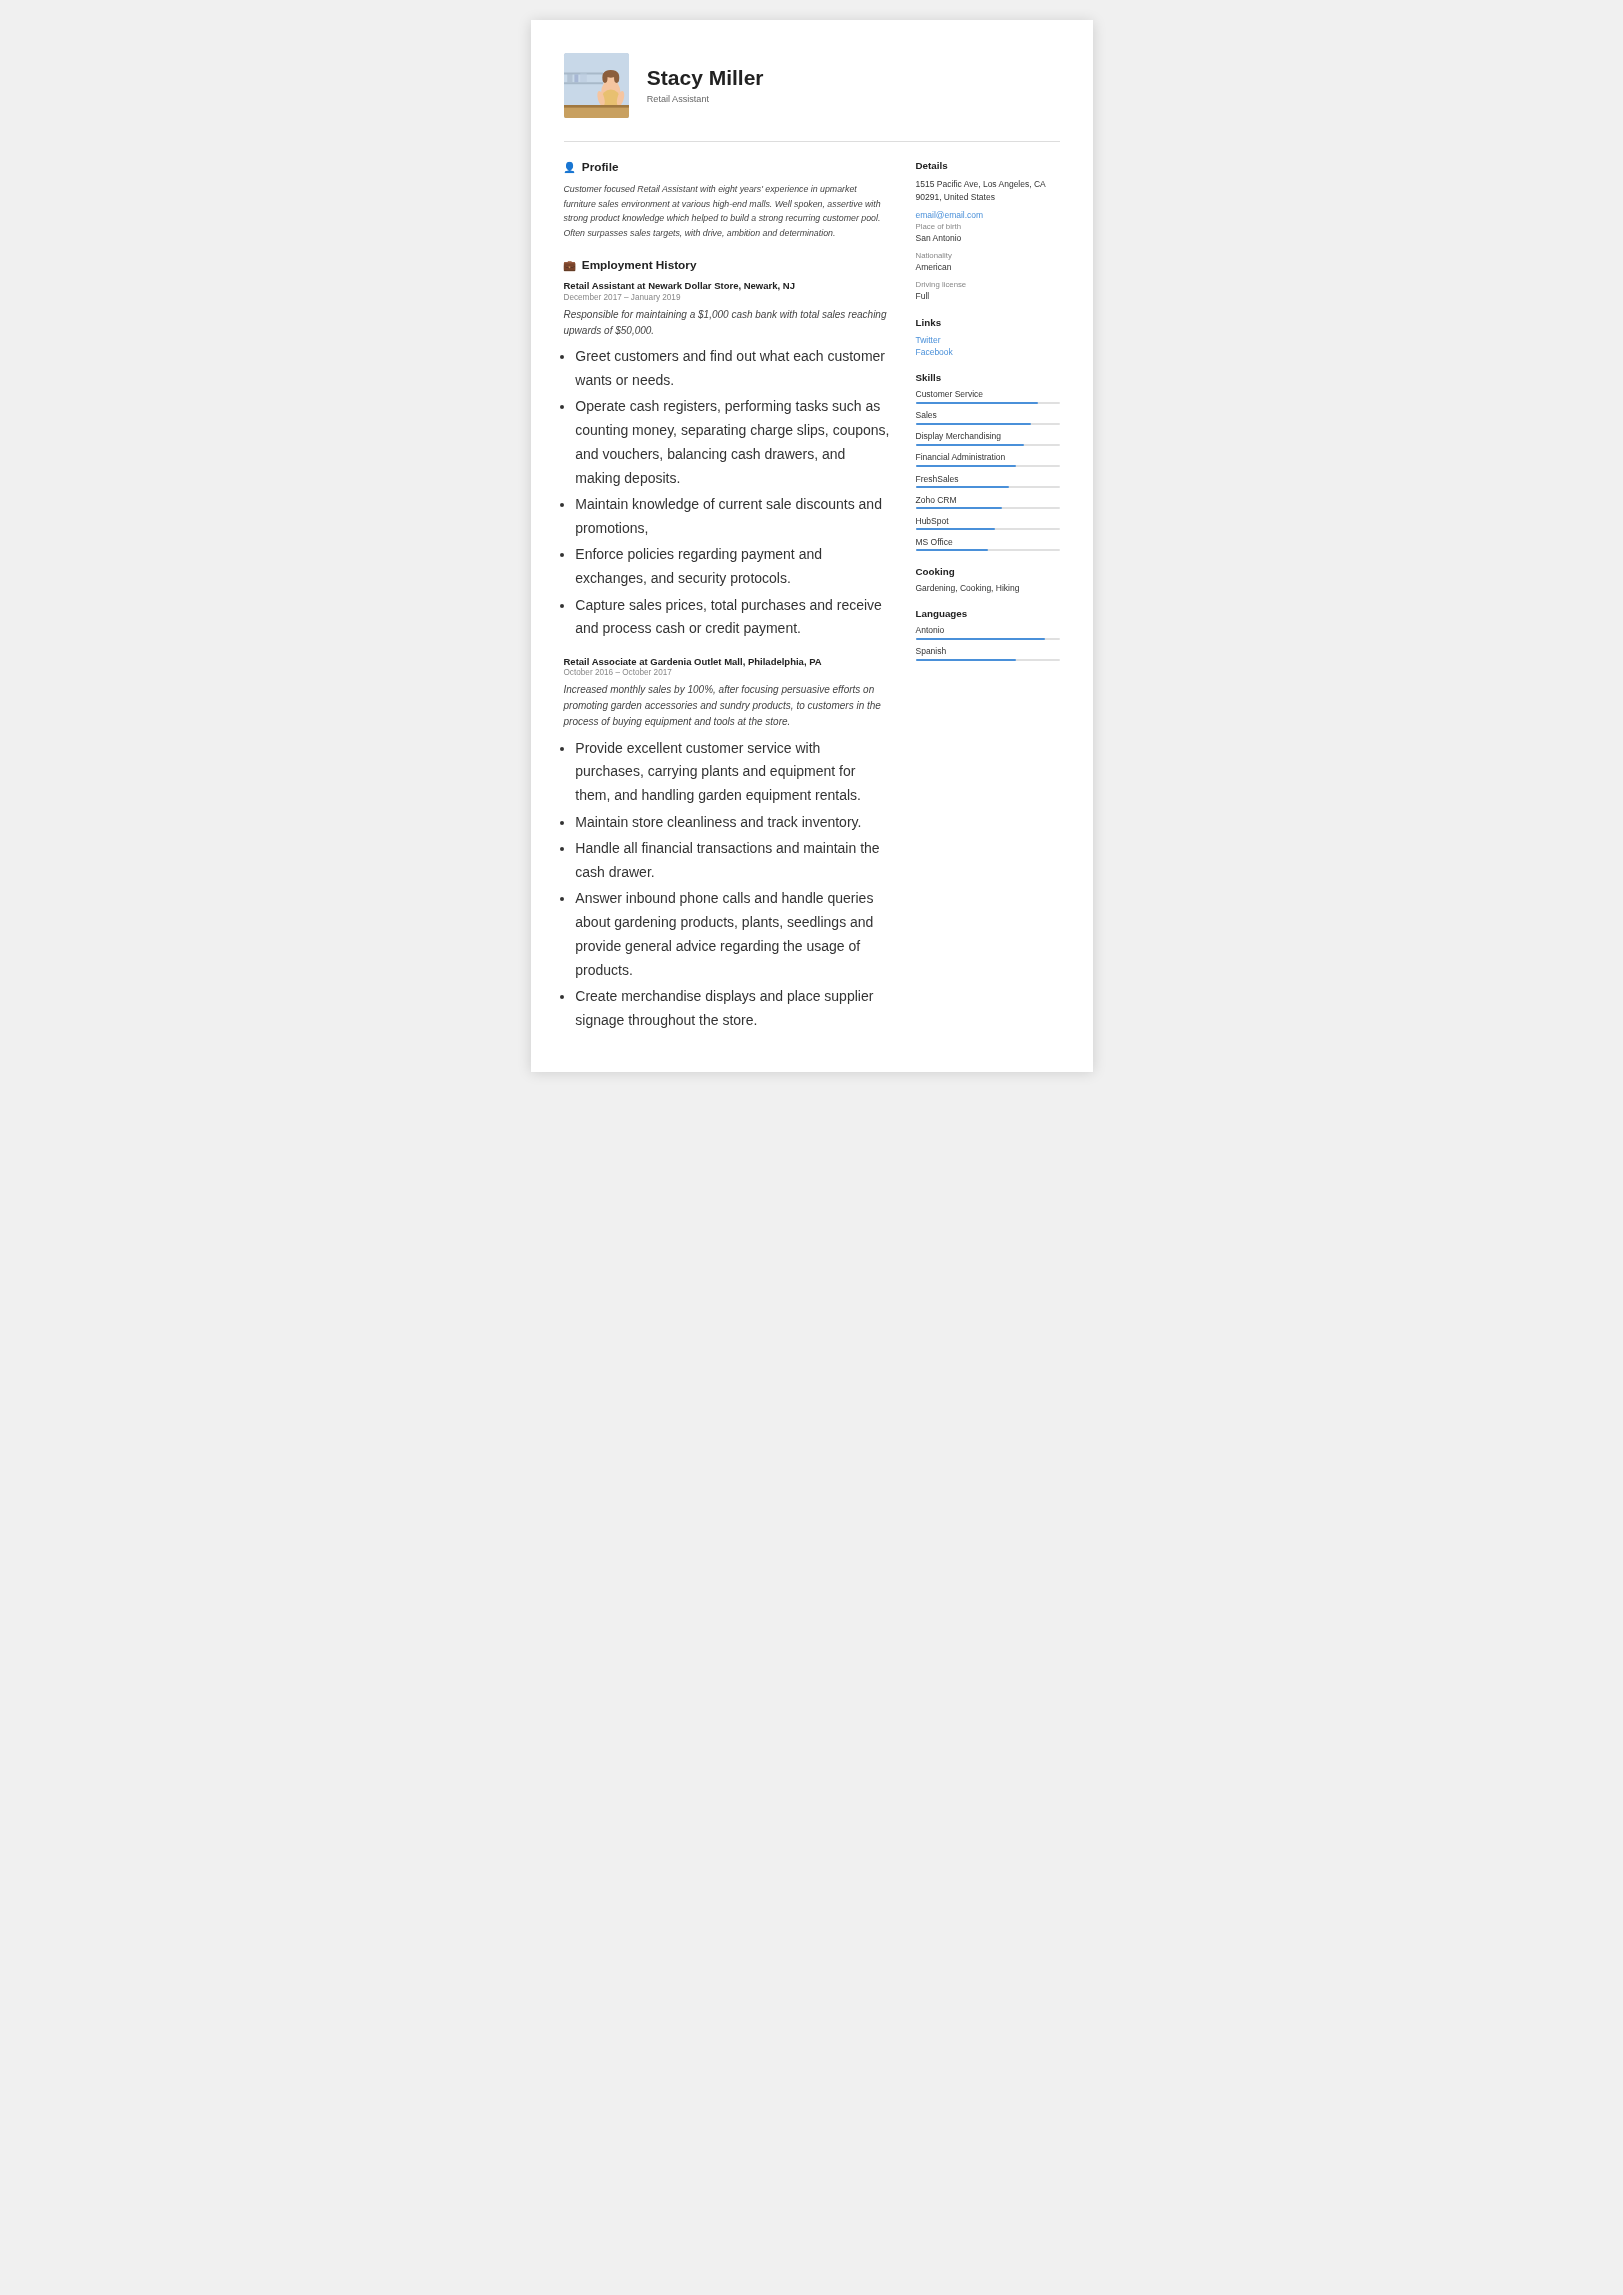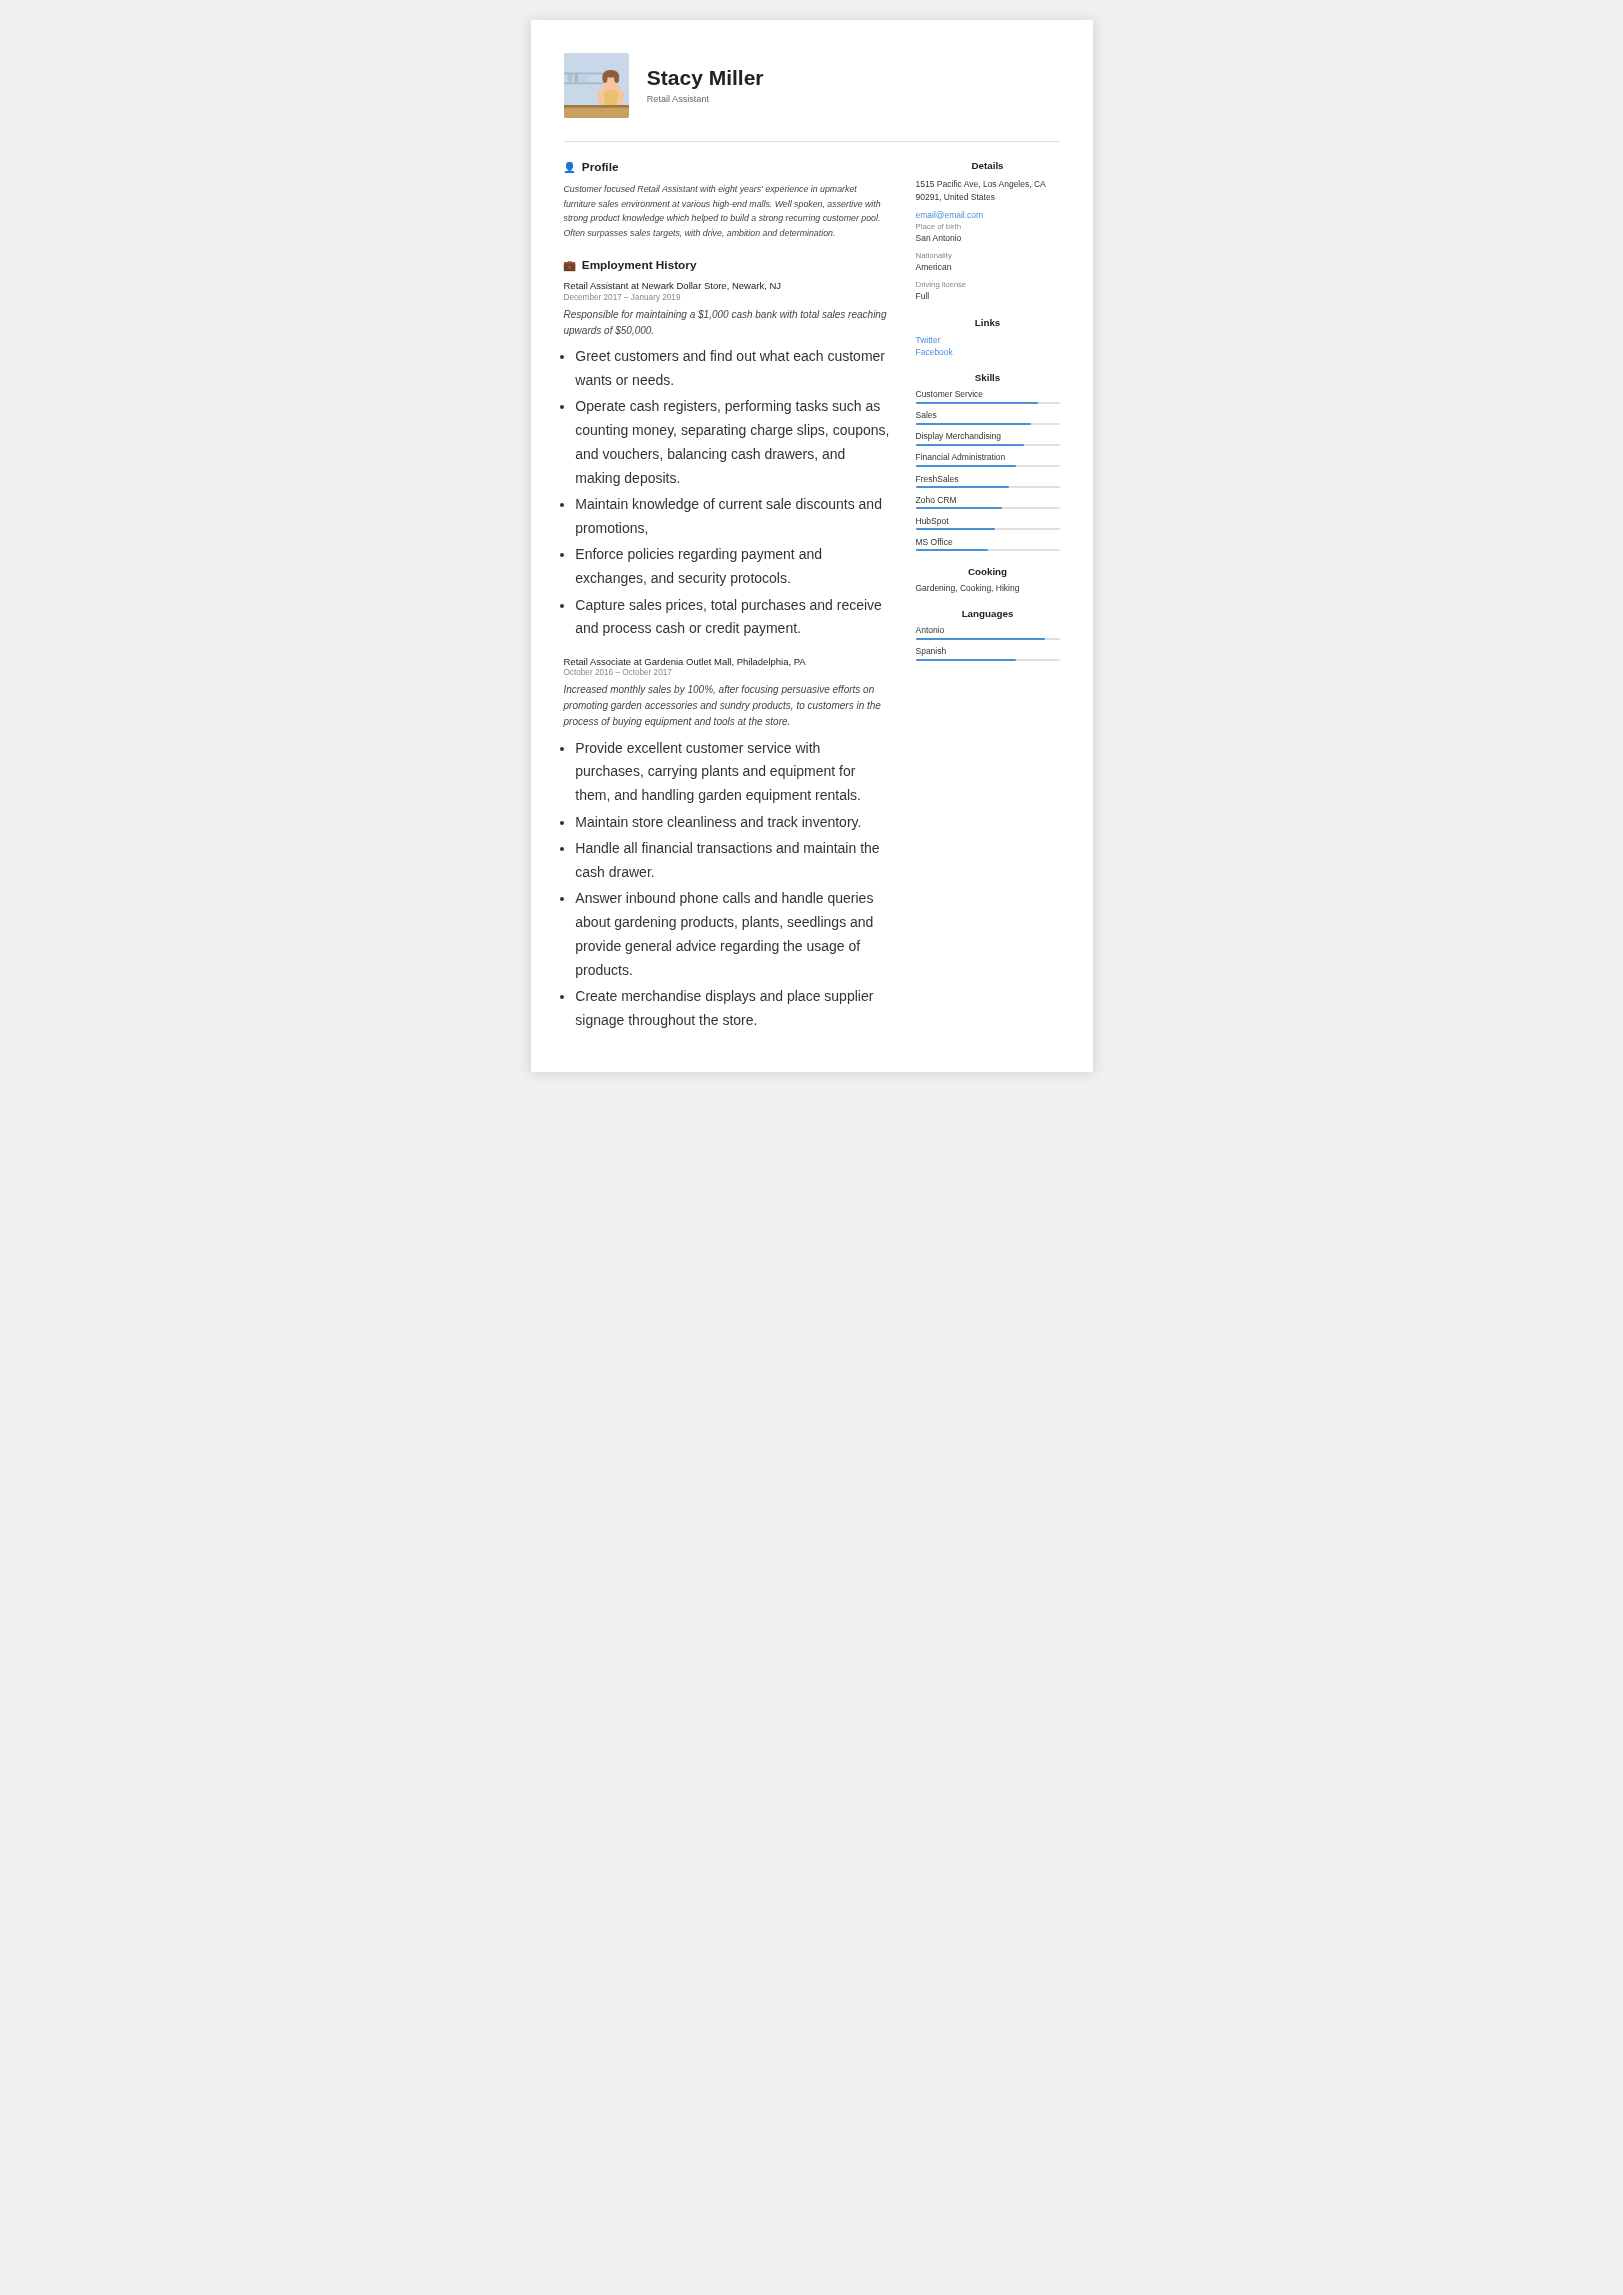--- a/index.html
+++ b/index.html
@@ -90,21 +90,21 @@
       color: #444;
       line-height: 1.65;
     }
 
     
     .job {
       margin-bottom: 14.4px;
     }
     .job-title {
       font-size: 9.5px;
-      font-weight: 400;
+      font-weight: 700;
       color: #222;
       margin-bottom: 1.3px;
     }
     .job-dates {
       font-size: 8.2px;
       color: #888;
       margin-bottom: 5.2px;
     }
     .job-summary {
       font-style: italic;
@@ -125,21 +125,20 @@
 
     
     .right-section {
       margin-bottom: 14.4px;
     }
     .right-section-title {
       font-size: 9.8px;
       font-weight: 700;
       color: #222;
       margin-bottom: 6.5px;
-      text-align: center;
     }
     .right-detail-label {
       font-size: 7.8px;
       color: #888;
       margin-bottom: 0.7px;
     }
     .right-detail-value {
       font-size: 8.5px;
       color: #333;
       margin-bottom: 6.5px;

